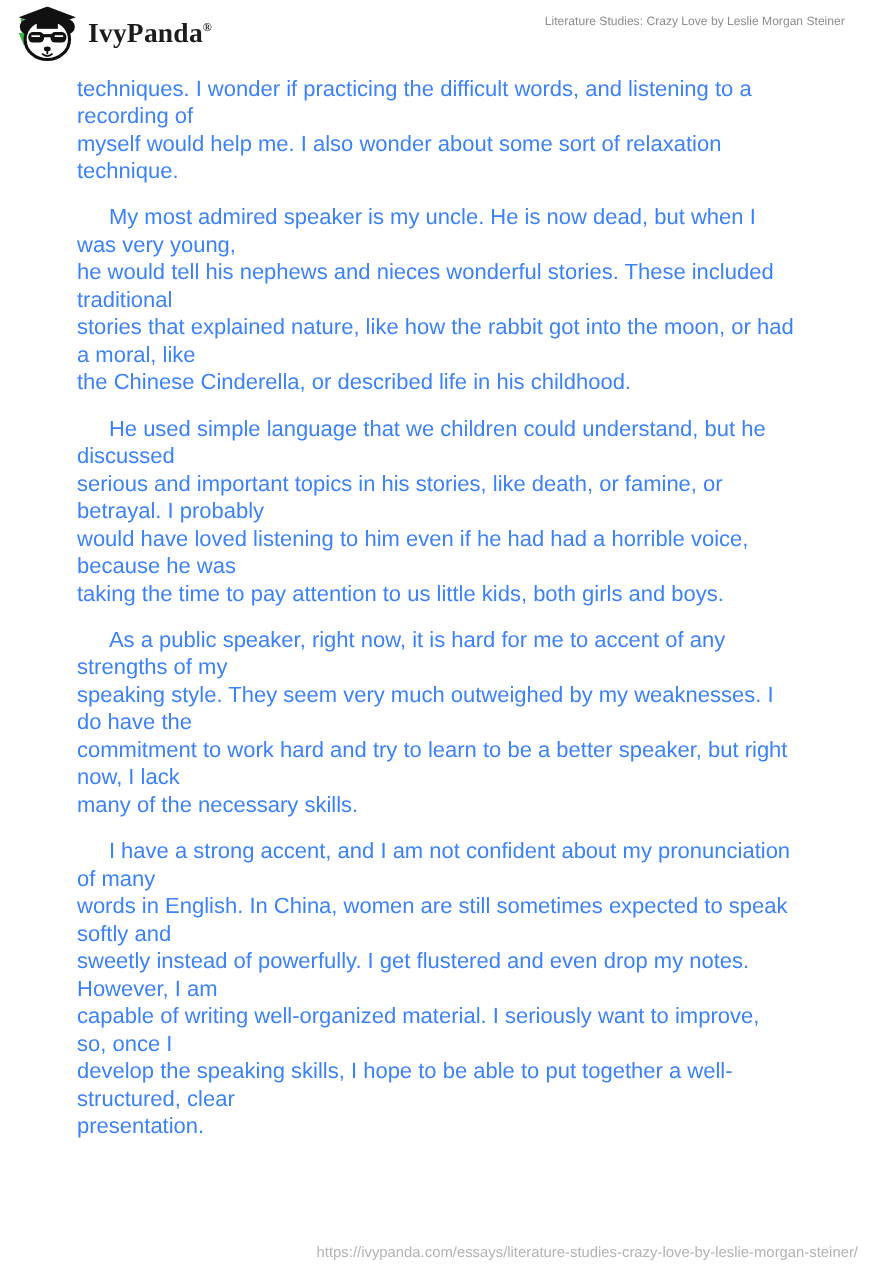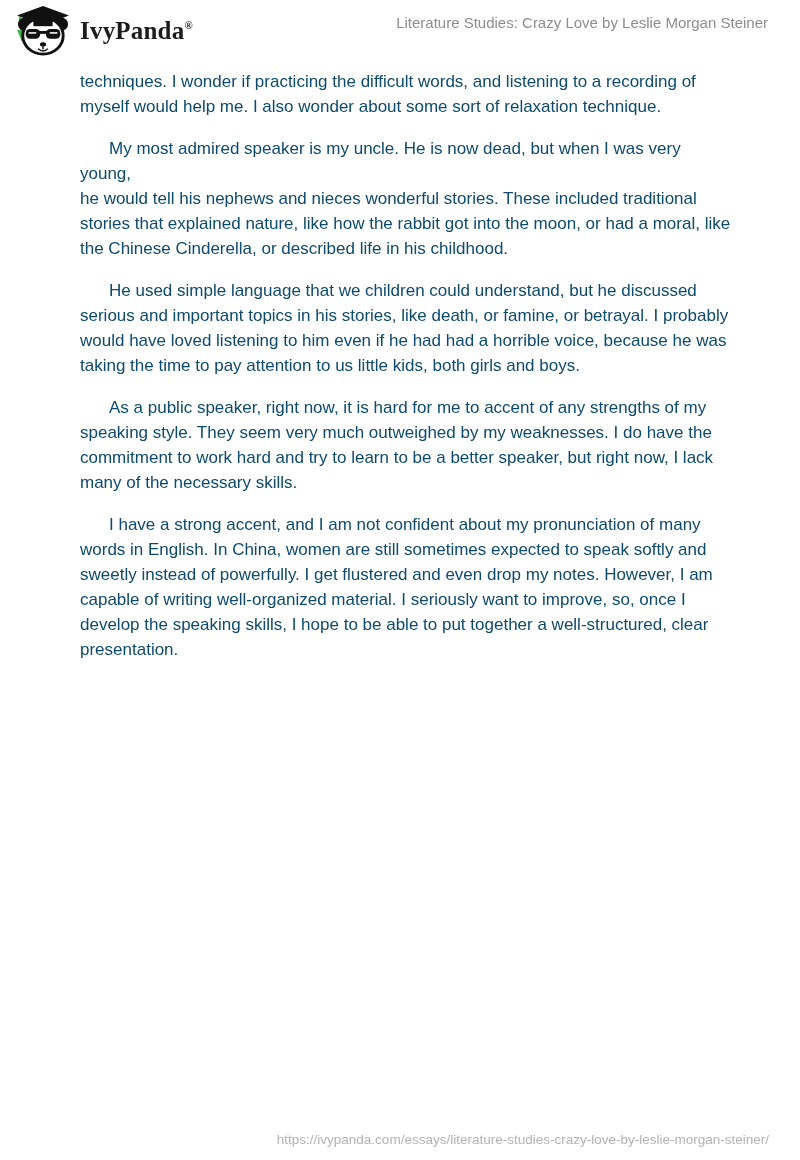--- a/index.html
+++ b/index.html
@@ -26,39 +26,39 @@
     font-family: "Liberation Serif", serif;
     font-weight: 700;
     font-size: 11px;
     color: #1c1c1c;
     vertical-align: 10px;
   }
   .doc-title {
     position: absolute;
     top: 14px;
     right: 32px;
-    font-size: 15px;
+    font-size: 11px;
     color: #8d8d8d;
   }
   .content {
     position: absolute;
     top: 69px;
-    left: 80px;
+    left: 70px;
     width: 652px;
-    color: #0c4a6e;
-    font-size: 17px;
+    color: #3b82f6;
+    font-size: 20px;
     line-height: 25px;
   }
   .para {
     margin: 0 0 17px 0;
     white-space: pre-line;
     text-indent: 29px;
   }
   .para.no-indent { text-indent: 0; }
-  .footer { position: absolute; top: 1130px; right: 31px; margin-left: 32px; }
+  .footer { position: absolute; top: 1130px; right: 20px; margin-left: 32px; }
   .url { font-size: 13.5px; color: #b3b3b3; }
 </style>
 </head>
 <body>
 
 <div class="page">
 
   <header class="header">
     <div class="brand">
       <svg class="logo-svg" viewBox="0 0 60 52" xmlns="http://www.w3.org/2000/svg">

